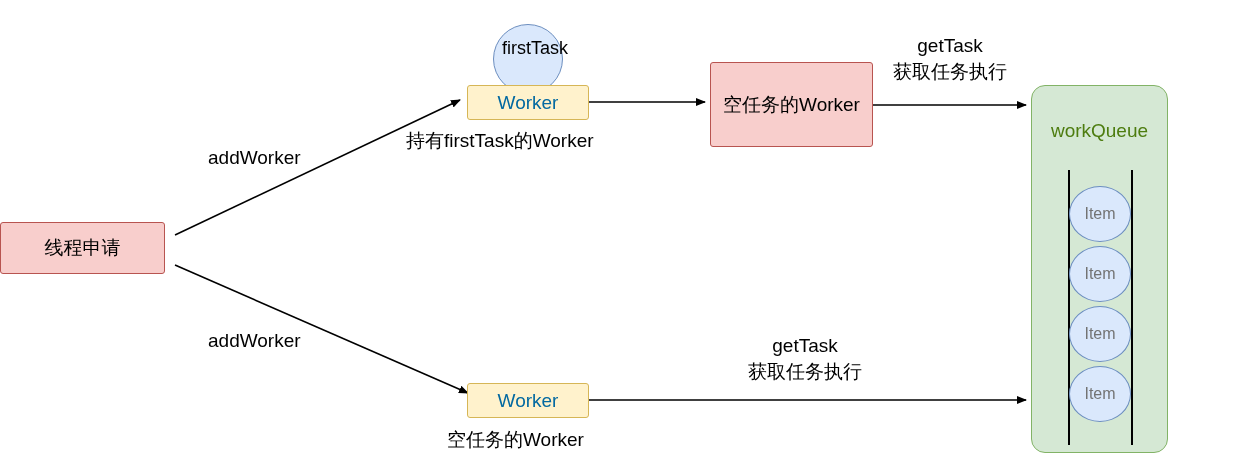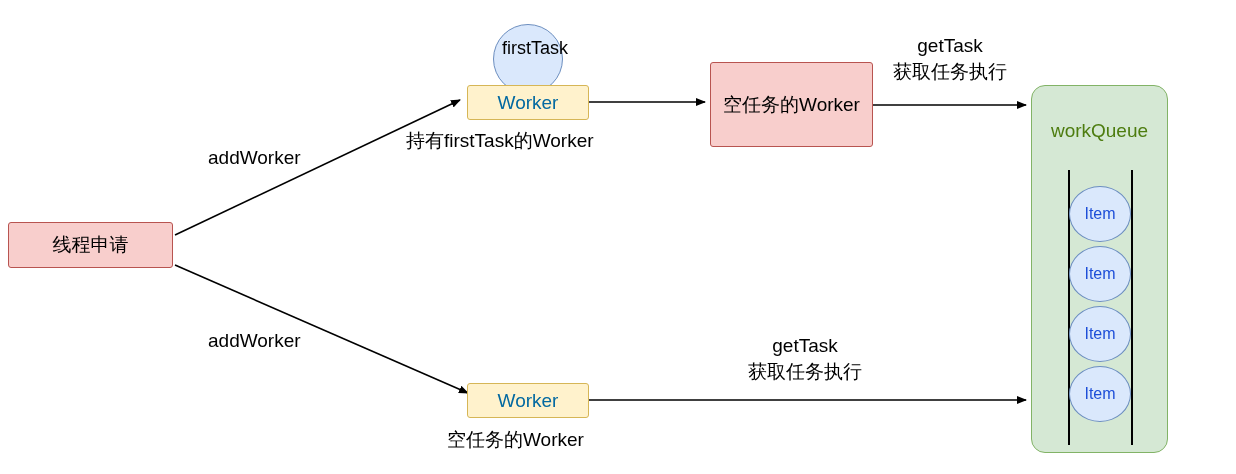--- a/index.html
+++ b/index.html
@@ -3,21 +3,21 @@
 <meta charset="utf-8">
 <style>
   html,body{margin:0;padding:0;background:#ffffff;}
   body{font-family:"Liberation Sans","DejaVu Sans",sans-serif;}
   #canvas{position:relative;width:1236px;height:474px;overflow:hidden;background:#fff;}
   .node{position:absolute;box-sizing:border-box;display:flex;align-items:center;justify-content:center;text-align:center;}
   .box{border-radius:3px;border:1px solid;}
   .red{background:#f8cecc;border-color:#b85450;color:#000;}
   .yellow{background:#fff2cc;border-color:#d6b656;color:#0369a1;}
   .green{background:#d5e8d4;border-color:#82b366;color:#4d7c0f;}
-  .blue-circle{background:#dae8fc;border:1px solid #6c8ebf;border-radius:50%;color:#1d4ed8;}
+  .blue-circle{background:#dae8fc;border:1px solid #6c8ebf;border-radius:50%;color:#737373;}
   .label{position:absolute;color:#000;white-space:nowrap;}
   .lbl-center{text-align:center;}
   svg.edges{position:absolute;left:0;top:0;width:1236px;height:474px;pointer-events:none;}
   .qline{position:absolute;background:#000;width:2px;}
 </style>
 </head>
 <body>
 
 <div id="canvas">
 
@@ -35,21 +35,21 @@
     <path d="M589,102 L705,102" fill="none" stroke="#000" stroke-width="1.6" marker-end="url(#arrow)"></path>
 
     <path d="M873,105 L1026,105" fill="none" stroke="#000" stroke-width="1.6" marker-end="url(#arrow)"></path>
 
     <path d="M589,400 L1026,400" fill="none" stroke="#000" stroke-width="1.6" marker-end="url(#arrow)"></path>
   </svg>
 
   <div class="node blue-circle" style="left:493px;top:24px;width:70px;height:70px;font-size:17px;"></div>
   <div class="label lbl-center" style="left:485px;top:38px;width:100px;font-size:18px;">firstTask</div>
 
-  <div class="node box red" style="left:8px;top:222px;width:165px;height:46px;font-size:19px;">线程申请</div>
+  <div class="node box red" style="left:0;top:222px;width:165px;height:52px;font-size:19px;">线程申请</div>
 
   <div class="node box yellow" style="left:467px;top:85px;width:122px;height:35px;font-size:19px;">Worker</div>
 
   <div class="node box yellow" style="left:467px;top:383px;width:122px;height:35px;font-size:19px;">Worker</div>
 
   <div class="node box red" style="left:710px;top:62px;width:163px;height:85px;font-size:19px;">空任务的Worker</div>
 
   <div class="node box green" style="left:1031px;top:85px;border-radius:14px;width:137px;height:368px;display:block;">
     <div style="text-align:center;font-size:19px;padding-top:34px;">workQueue</div>
   </div>

